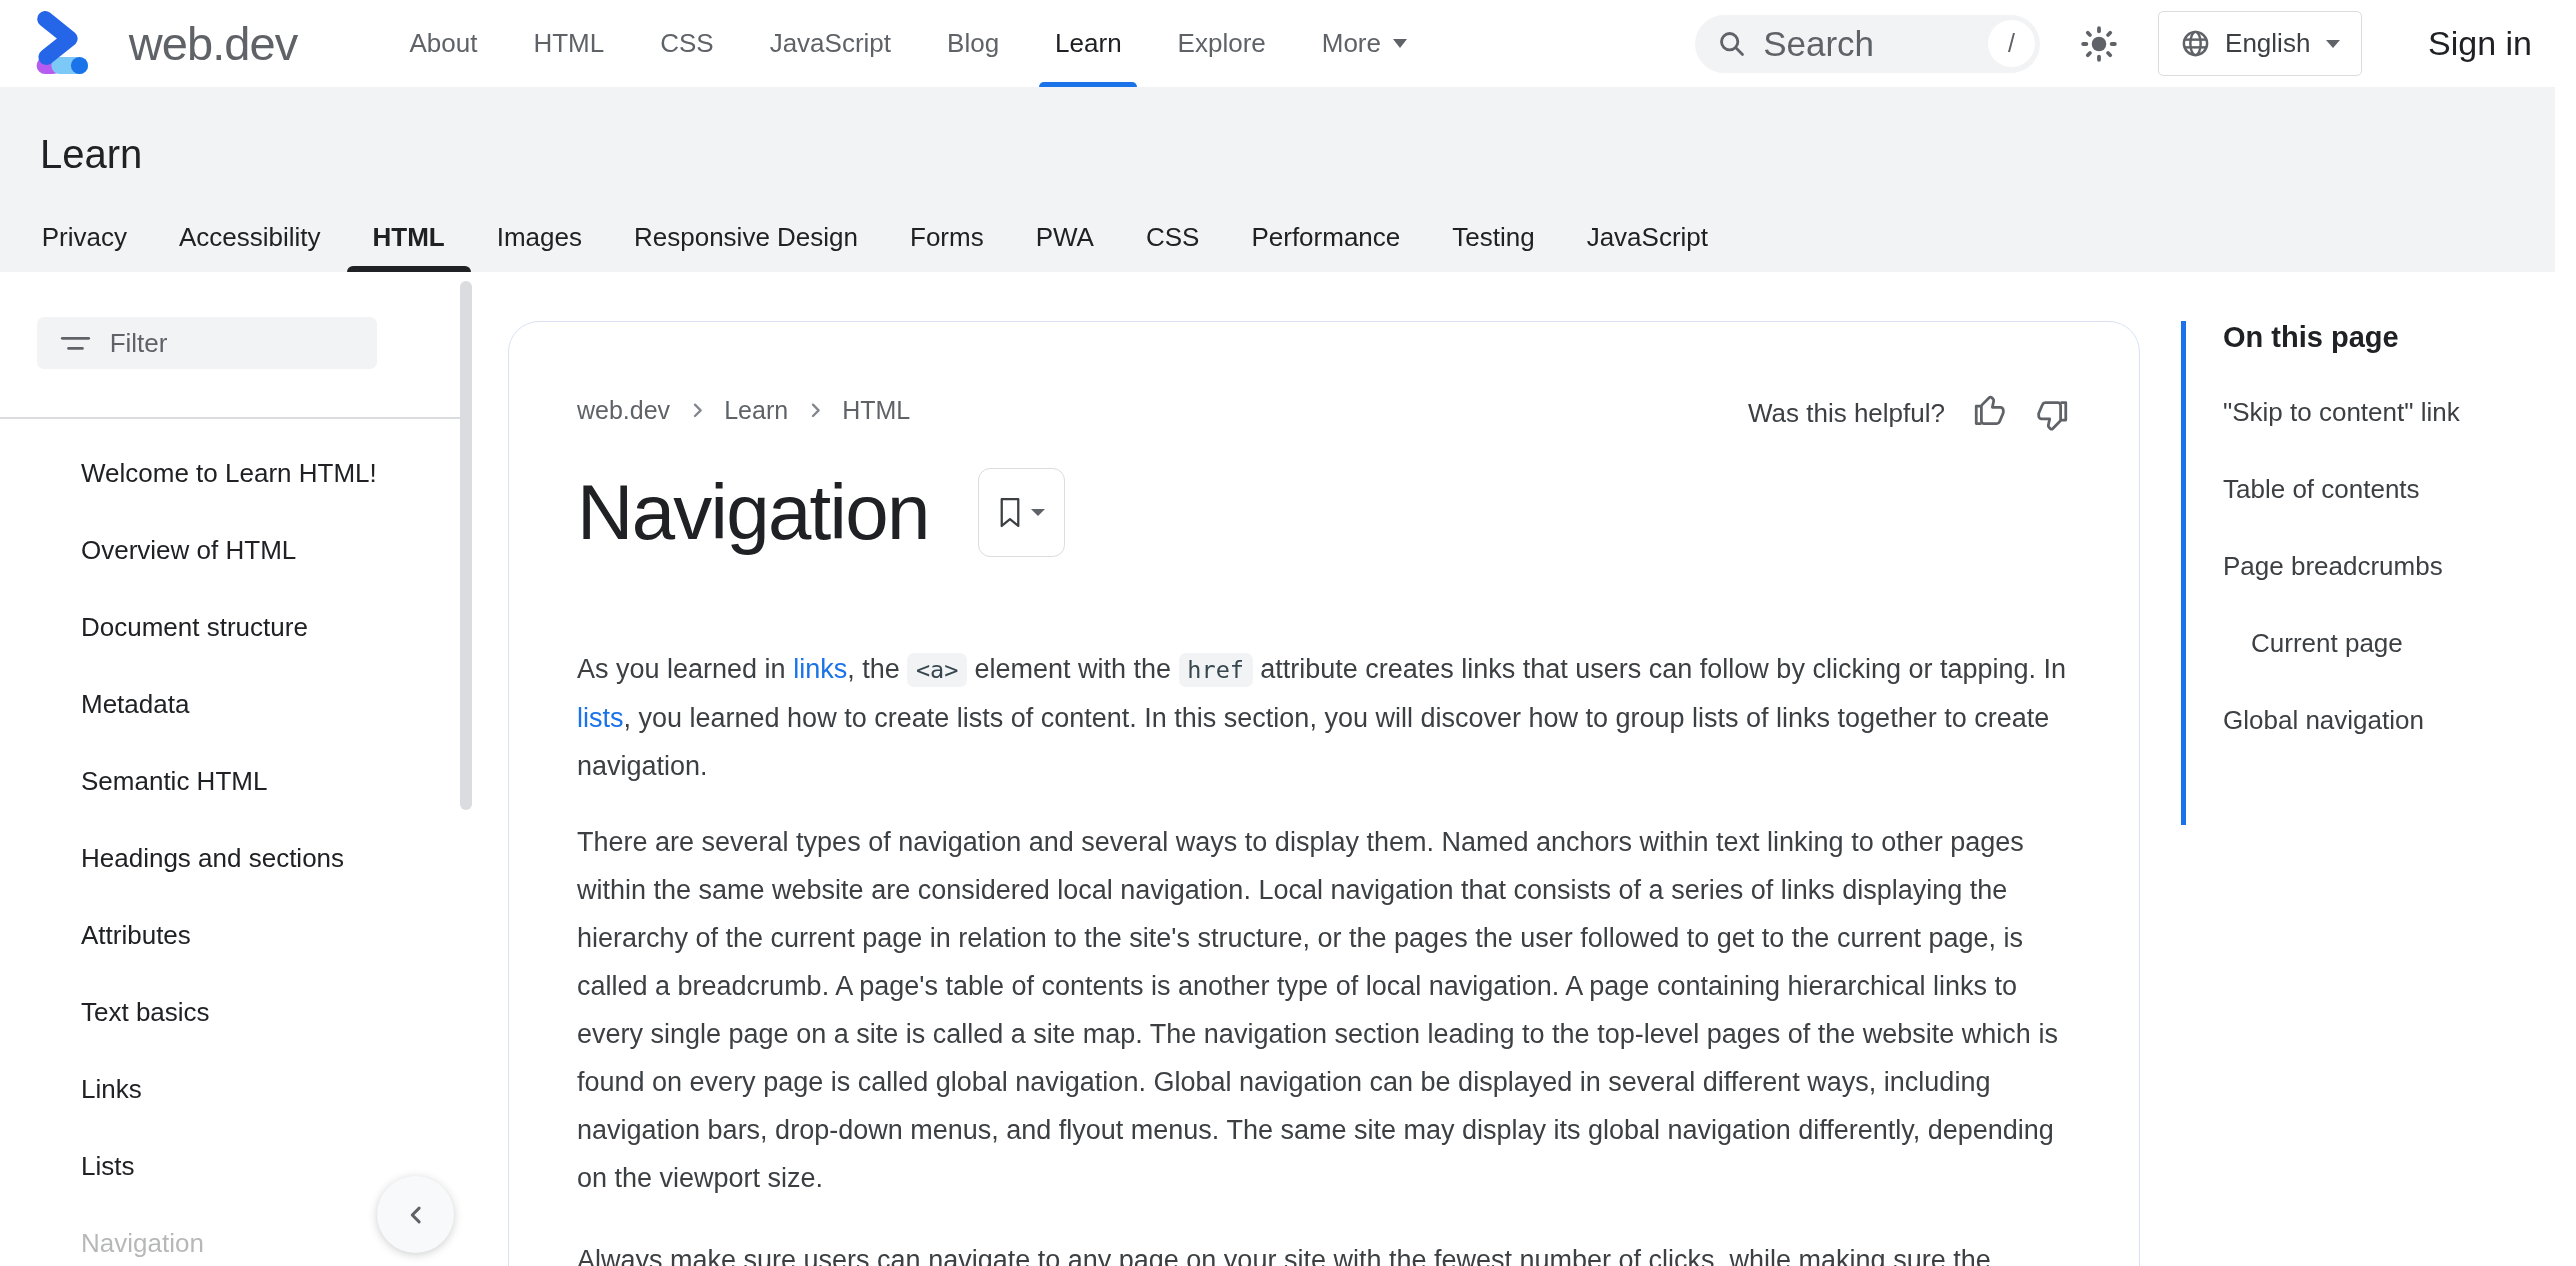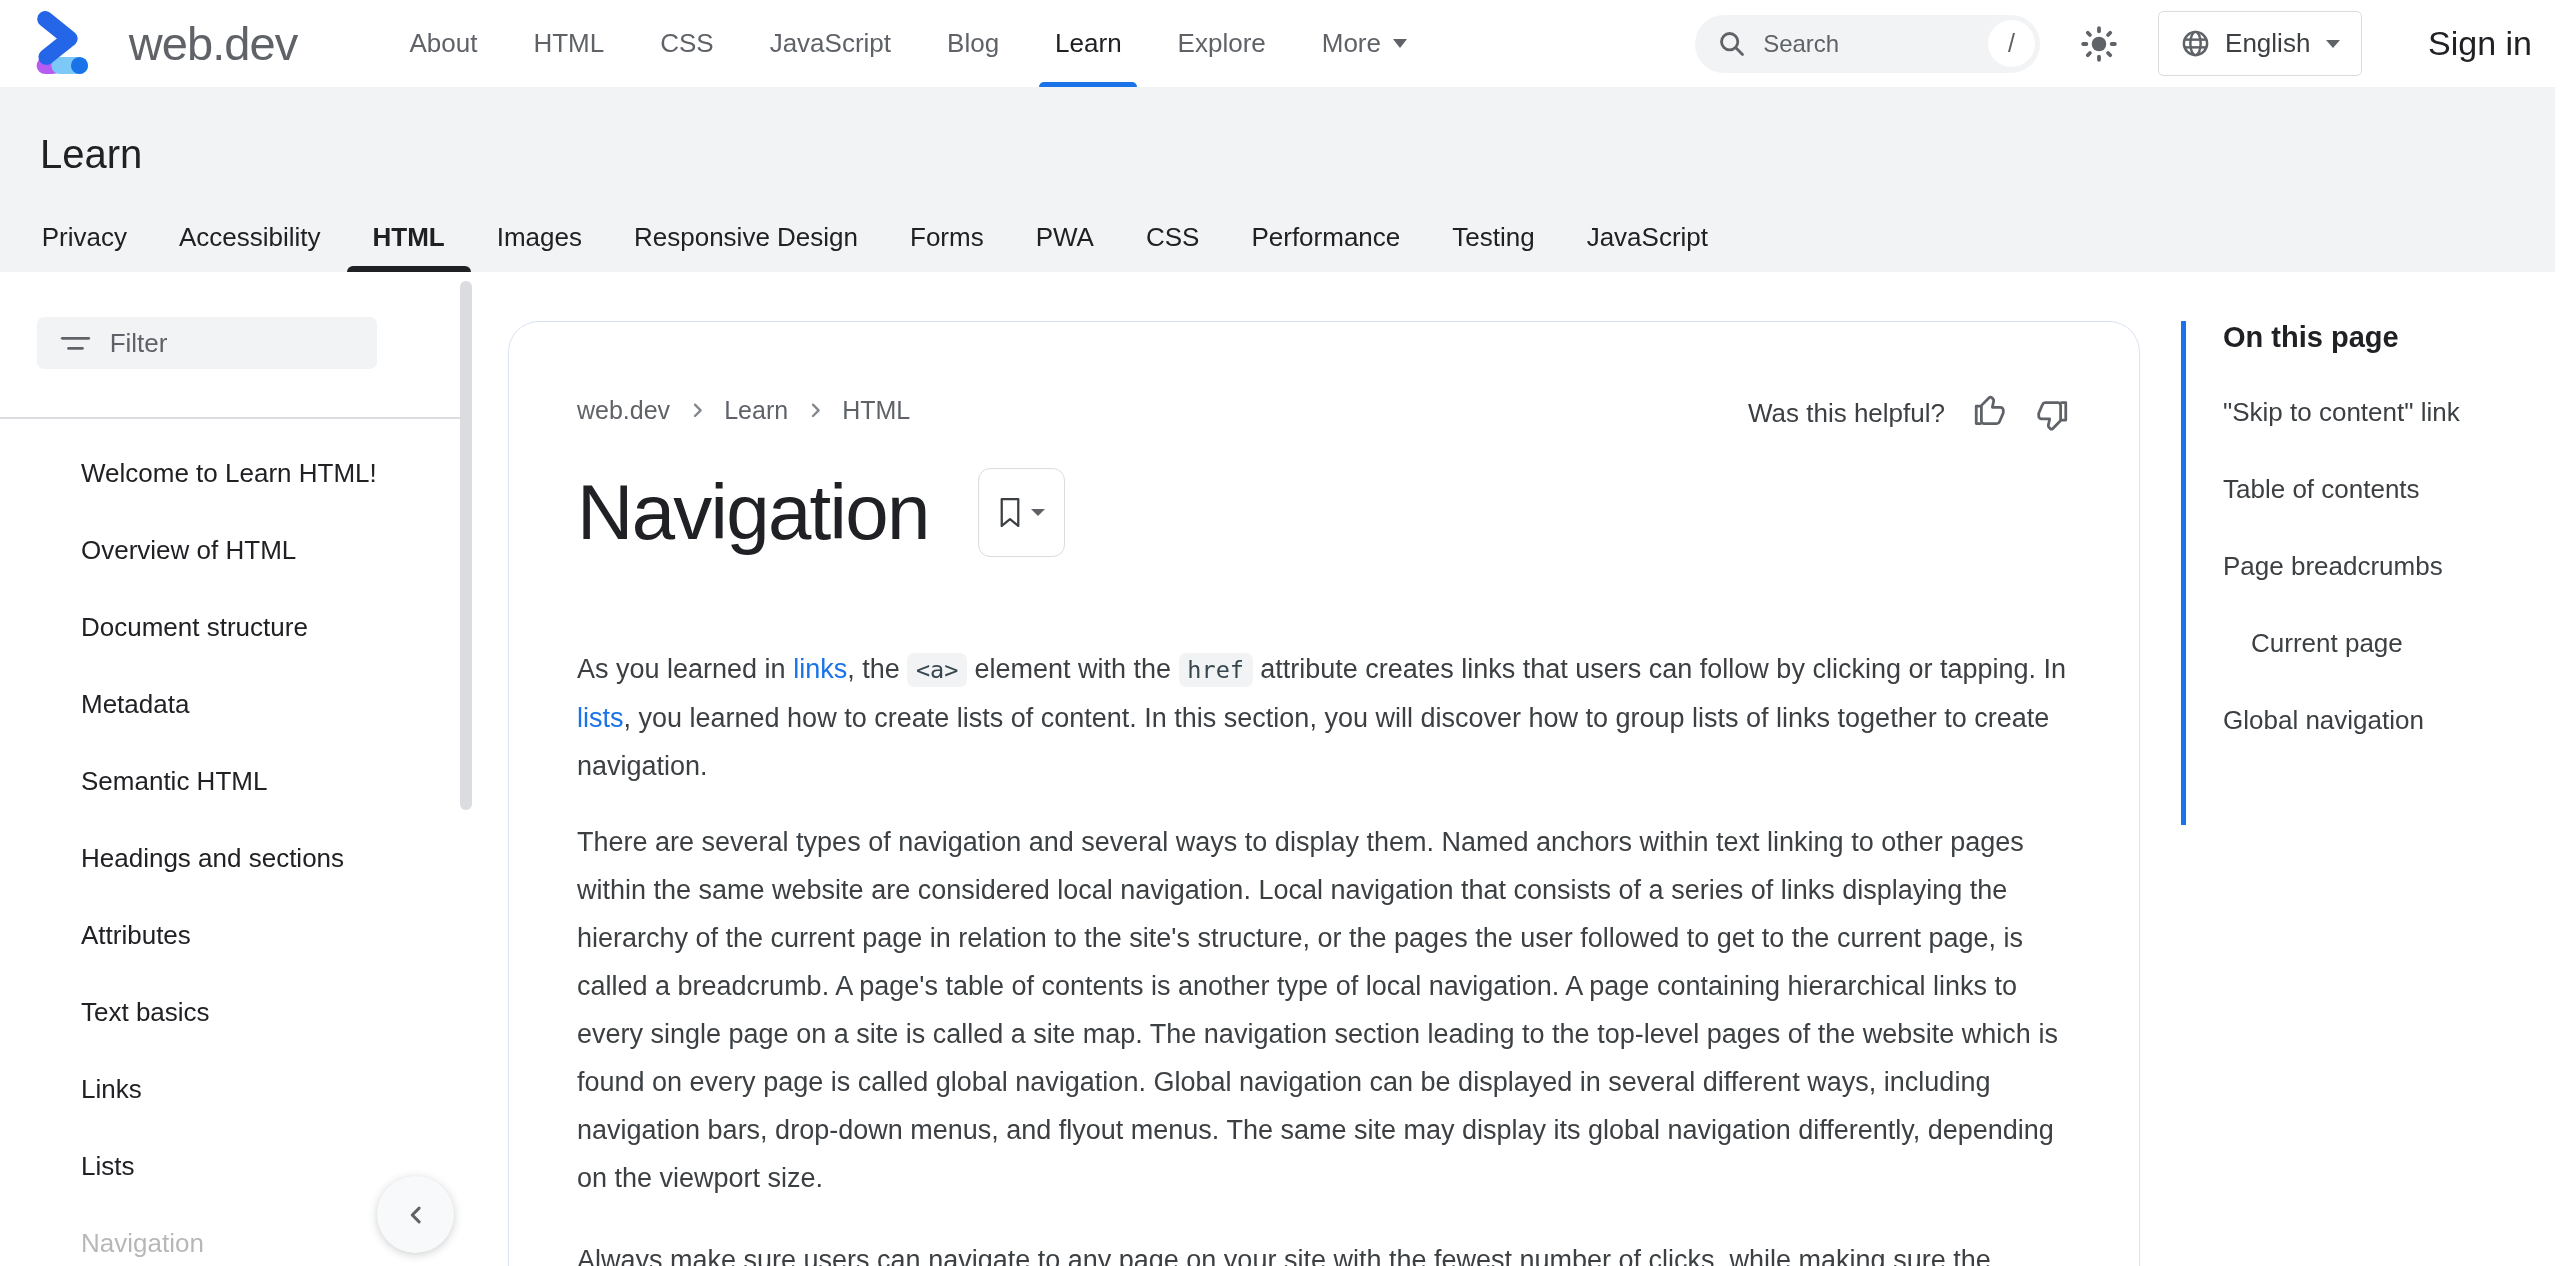--- a/index.html
+++ b/index.html
@@ -14,21 +14,21 @@
   .nav-item{position:relative;display:flex;align-items:center;height:87px;padding:0 28px;
             font-size:26px;color:#5f6368;cursor:pointer;}
   .nav-item.active{color:#202124;}
   .nav-item.active::after{content:"";position:absolute;left:12.2px;right:12.2px;bottom:0;height:5.2px;
             background:#1a73e8;border-radius:5.2px 5.2px 0 0;}
   .nav-caret{width:0;height:0;border-left:7.8px solid transparent;border-right:7.8px solid transparent;
             border-top:9.6px solid #5f6368;margin-left:12.2px;}
   .top-right{position:absolute;right:44px;top:0;height:87px;display:flex;align-items:center;gap:40px;}
   .search-pill{width:345px;height:58px;border-radius:29px;background:#f1f3f4;display:flex;align-items:center;
             padding:0 5.2px 0 22.7px;box-sizing:border-box;cursor:text;}
-  .search-pill .q{margin-left:17.4px;font-size:24px;color:#5f6368;}
+  .search-pill .q{margin-left:17.4px;font-size:35px;color:#5f6368;}
   .slash-pill{margin-left:auto;width:47px;height:47px;border-radius:23.5px;background:#fff;display:flex;
             align-items:center;justify-content:center;font-size:25px;color:#5f6368;}
   .lang-btn{height:63px;border:1.7px solid #dadce0;border-radius:5.2px;display:flex;align-items:center;
             gap:14px;padding:0 21px;background:#fff;cursor:pointer;}
   .lang-label{font-size:26px;color:#3c4043;}
   .lang-caret{width:0;height:0;border-left:7px solid transparent;border-right:7px solid transparent;
             border-top:8.7px solid #5f6368;margin-left:1.7px;}
   .signin{font-size:34px;color:#202124;margin-left:26px;cursor:pointer;}
 
   

